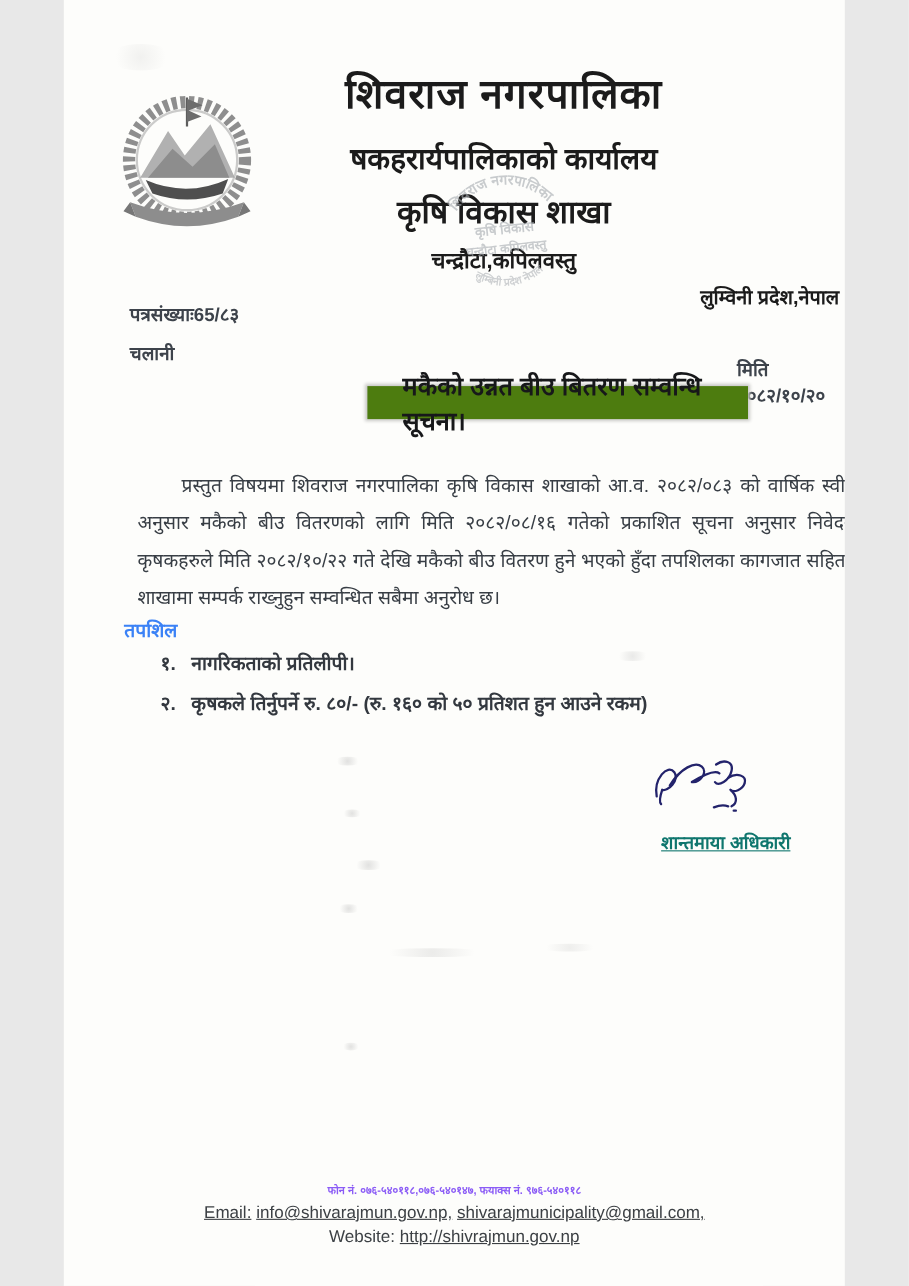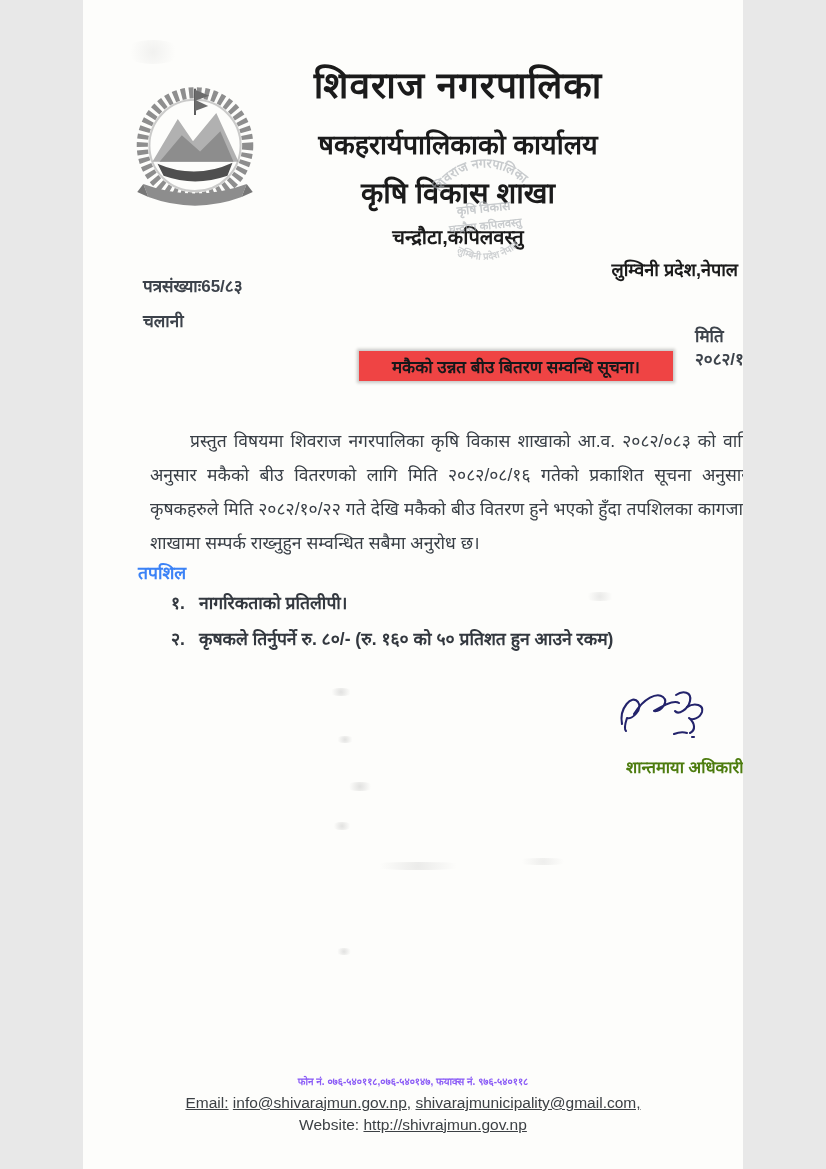--- a/index.html
+++ b/index.html
@@ -1,18 +1,18 @@
 <!DOCTYPE html>
 <html><head>
 <meta charset="utf-8">
 <style>
   html, body { margin: 0; padding: 0; background: #e8e8e8; }
   .page {
     position: relative;
-    width: 660px;
+    width: 710px;
     height: 1169px;
     margin: 0 auto;
     background: #fdfdfb;
     overflow: hidden;
     font-family: "Liberation Sans", "DejaVu Sans", sans-serif;
     color: #2b2f33;
   }
   
   .emblem { position: absolute; left: 36px; top: 82px; width: 152px; height: 138px; }
   .lh { position: absolute; left: 95px; right: 5px; top: 58px; text-align: center; color: #1b1b1b; }
@@ -22,37 +22,37 @@
   .lh-address { font-size: 20px; font-weight: 700; margin: 12px 0 0 0; }
   .lh-province { font-size: 18px; font-weight: 700; margin: 7px 0 0 0; text-align: right; }
   .stamp { position: absolute; left: 322px; top: 152px; width: 160px; height: 140px; opacity: 0.62; transform: rotate(-6deg); }
   
   .meta-left { position: absolute; left: 60px; top: 274px; font-size: 17px; color: #3d434b; font-weight: 600; }
   .meta-chalani { position: absolute; left: 60px; top: 309px; font-size: 17px; color: #3d434b; font-weight: 600; }
   .meta-date { position: absolute; left: 612px; top: 324px; font-size: 17px; color: #3d434b; font-weight: 600; }
   
   .subject {
     position: absolute; left: 276px; top: 351px; width: 314px; height: 30px;
-    background: #ef4444; box-shadow: 0 0 3px 2px #c7c7c5;
+    background: #4d7c0f; box-shadow: 0 0 3px 2px #c7c7c5;
     display: flex; align-items: center; justify-content: center;
-    font-size: 17px; font-weight: 700; color: #17181a;
+    font-size: 23px; font-weight: 700; color: #17181a; padding-left: 32px;
   }
   
   .body-par {
     position: absolute; left: 55px; top: 412px; width: 726px;
     font-size: 17.5px; line-height: 34px; color: #383e45;
     text-align: justify; text-indent: 40px; margin: 12px;
   }
   .tapasil { position: absolute; left: 55px; top: 560px; font-size: 17.5px; color: #3b82f6; font-weight: 600; }
   .detail-list { position: absolute; left: 88px; top: 592px; font-size: 17.5px; color: #33383f; font-weight: 600; }
   .detail-item { display: flex; gap: 14px; line-height: 23px; margin-bottom: 13px; }
   
   .sig-stroke { position: absolute; left: 533px; top: 682px; width: 108px; height: 62px; }
   .sig-block { position: absolute; left: 543px; top: 756px; width: 200px; line-height: 22px; }
-  .sig-name { font-size: 16.5px; font-weight: 700; color: #4d7c0f; }
+  .sig-name { font-size: 16.5px; font-weight: 700; color: #0f766e; text-decoration: underline; }
   .sig-title { font-size: 16.5px; font-weight: 700; color: #2c2c2c; }
   
   .footer { position: absolute; left: 0; right: 0; top: 1074px; text-align: center; color: #3c4044; }
   .footer-phone { font-size: 10px; color: #8b5cf6; font-weight: 600; }
   .footer-email { font-size: 15.5px; margin-top: 6px; }
   .footer-web { font-size: 15.5px; margin-top: 4px; }
   .u { text-decoration: underline; }
   
   .noise { position: absolute; border-radius: 50%; background: radial-gradient(circle, #9a9a9a 0%, transparent 70%); opacity: 0.28; }
 </style>

